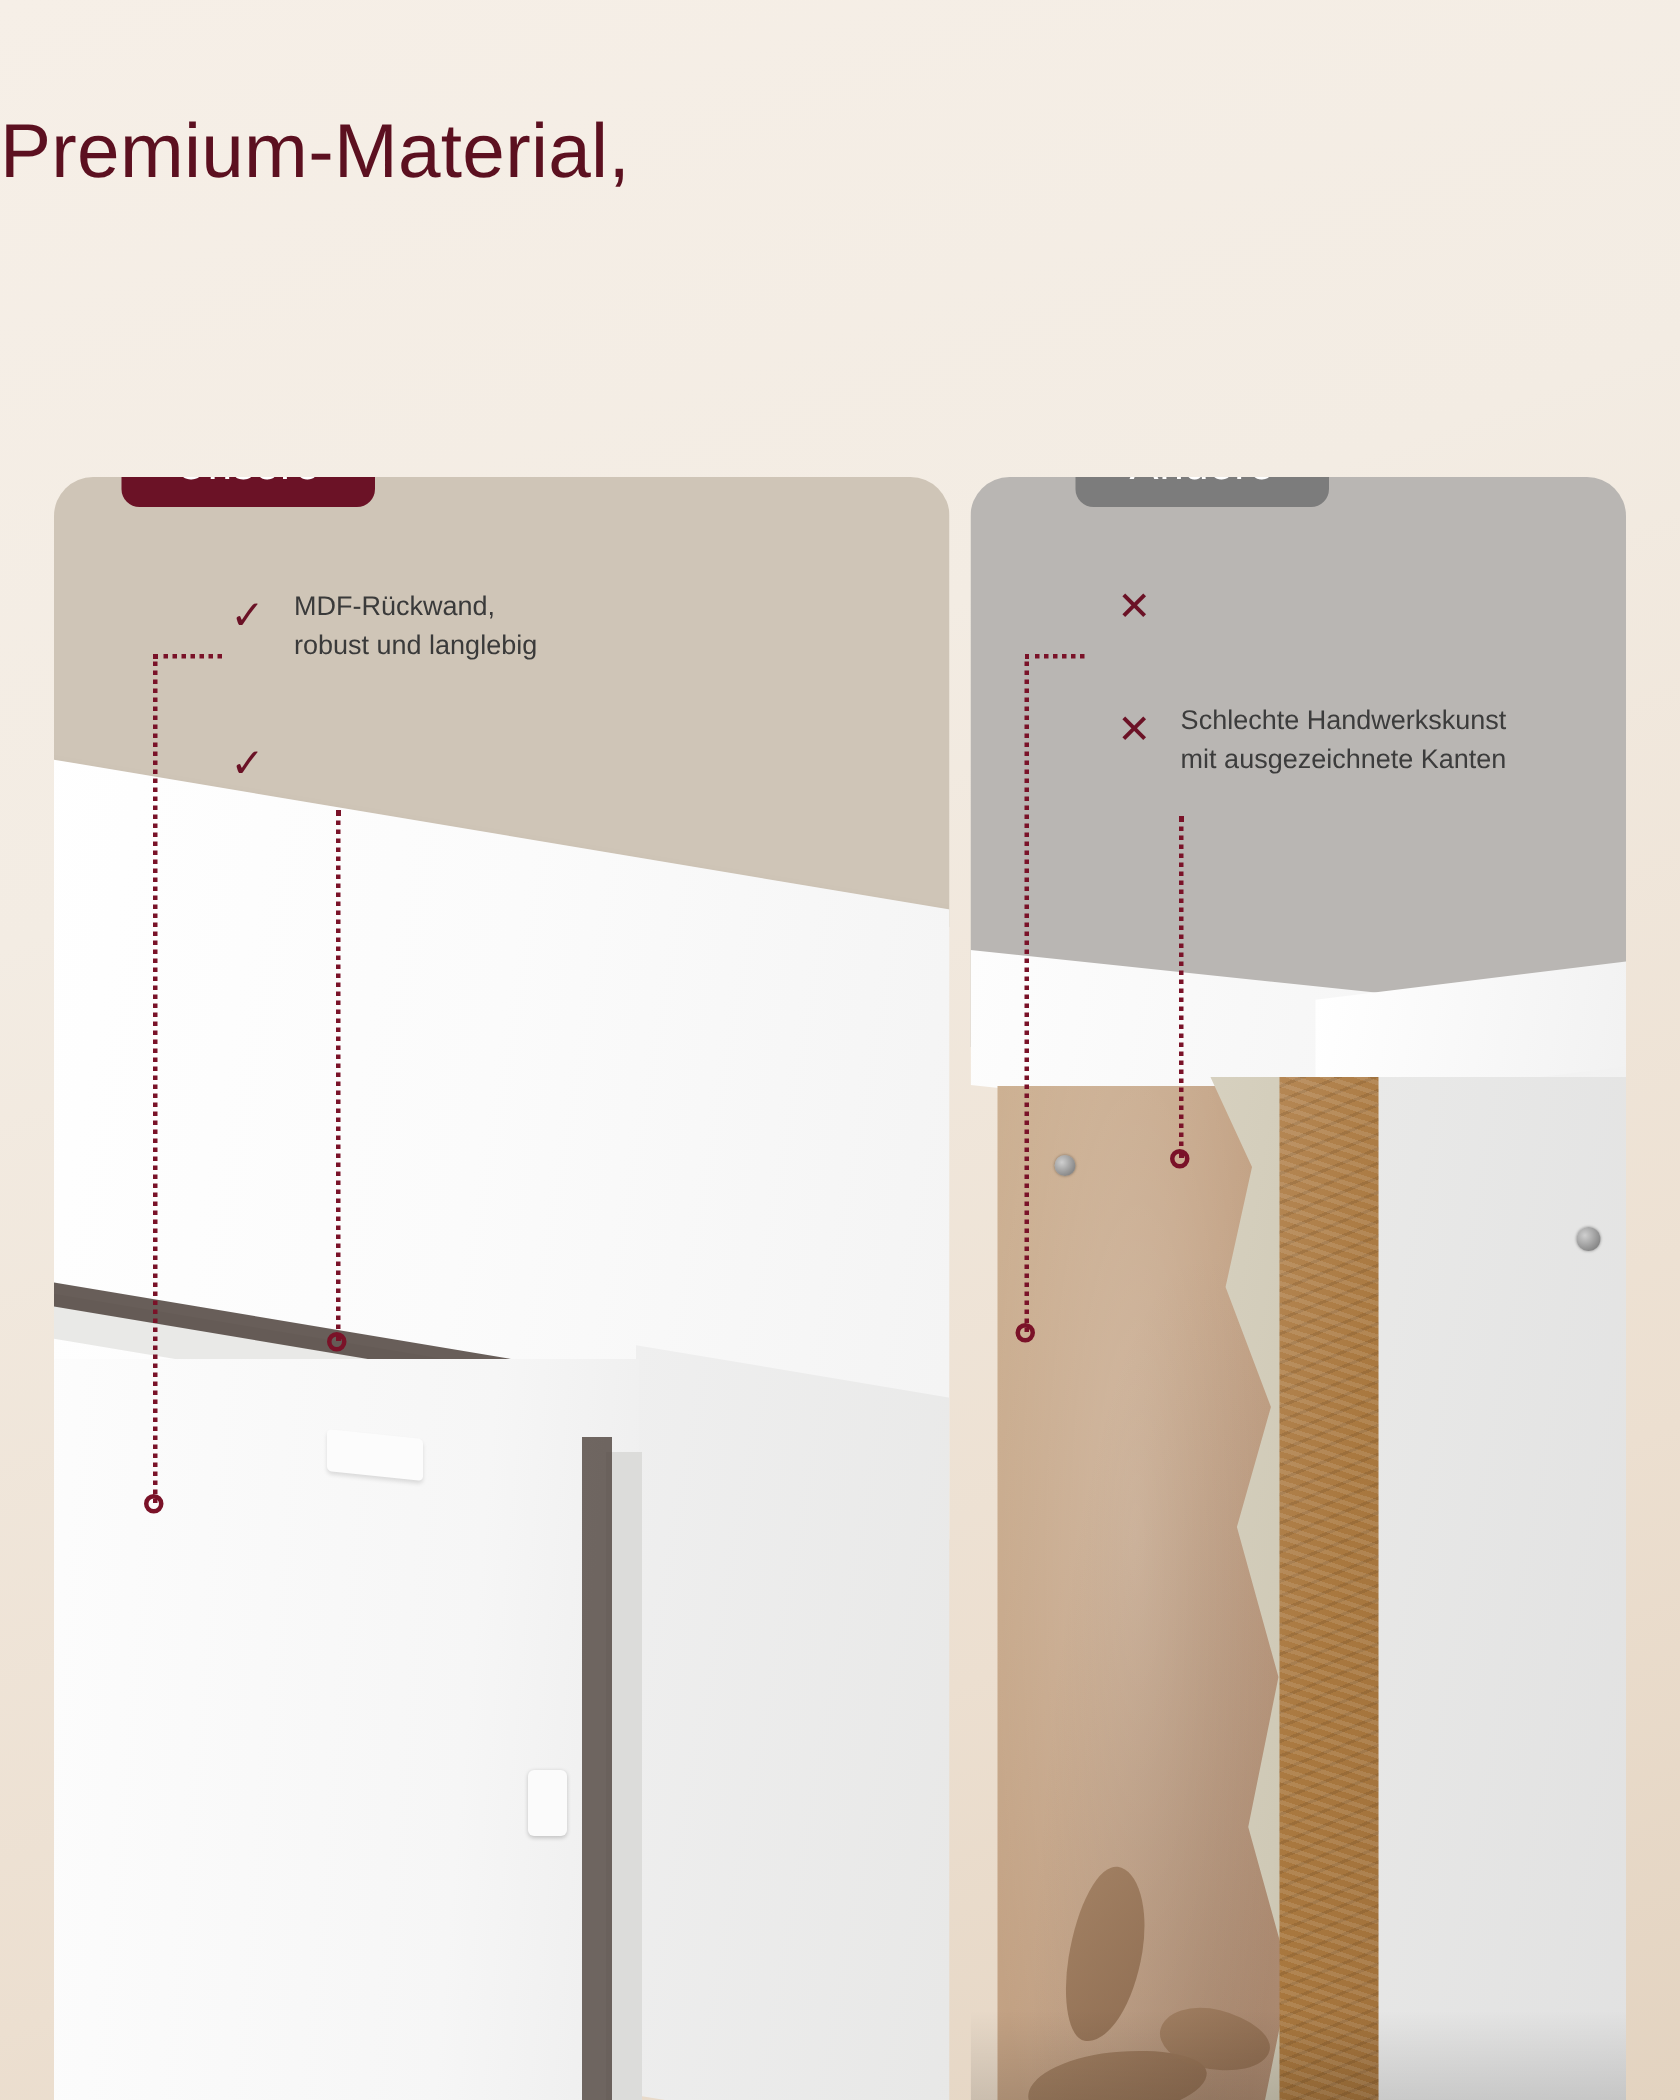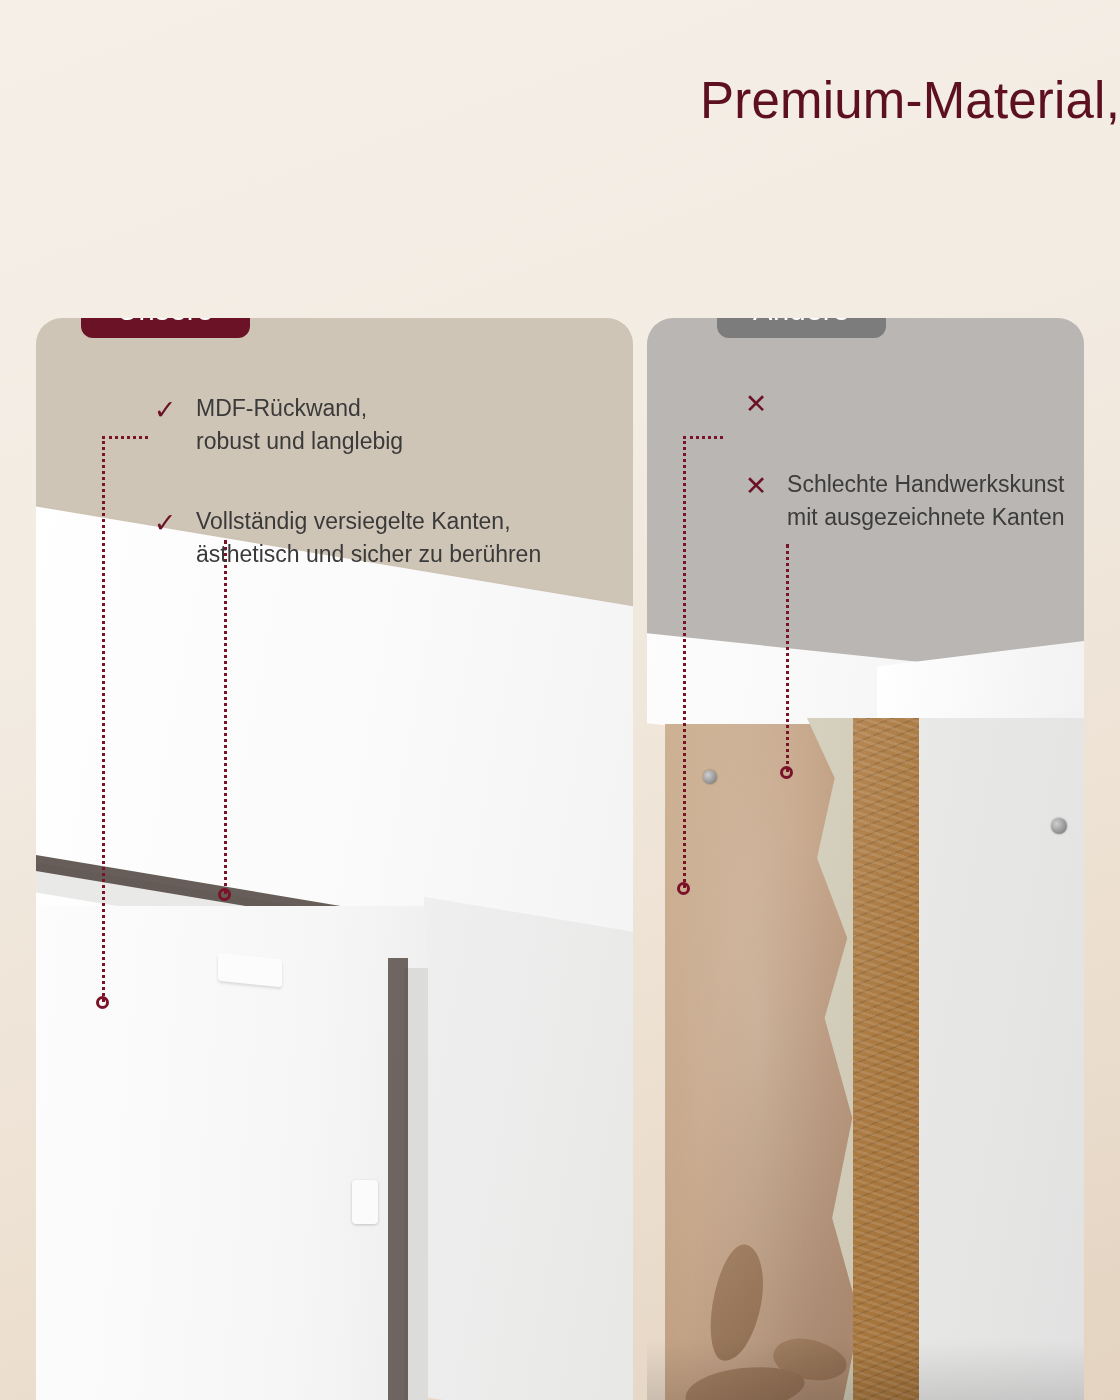--- a/index.html
+++ b/index.html
@@ -12,21 +12,21 @@
 
   body {
     font-family: "Liberation Sans", sans-serif;
     background: linear-gradient(160deg, #f6efe7 0%, #f3ece3 35%, #ecdfd0 75%, #e3d3c0 100%);
     position: relative;
   }
 
   
   .title-wrap {
     padding-top: 68px;
-    text-align: right;
+    text-align: left;
   }
   .title {
     color: #5c1020;
     font-size: 51px;
     line-height: 1.28;
     font-weight: 400;
     letter-spacing: 0.2px;
   }
 
   
@@ -90,21 +90,21 @@
   .mark {
     width: 34px;
     flex: 0 0 34px;
     font-size: 27px;
     line-height: 1.2;
     color: #6b1226;
     text-align: center;
     margin-top: 2px;
   }
   .feature-text {
-    font-size: 23px;
+    font-size: 18px;
     line-height: 1.42;
     color: #3a3a3a;
     padding-left: 14px;
     white-space: pre-line;
   }
   .features-right .feature-text { color: #3c3c3c; }
 
   
   .callout {
     position: absolute;
@@ -331,22 +331,20 @@
     </div>
 
     <div class="features features-left">
       <div class="feature">
         <div class="mark">✓</div>
         <div class="feature-text">MDF-Rückwand,
 robust und langlebig</div>
       </div>
       <div class="feature">
         <div class="mark">✓</div>
-        <div class="feature-text">Vollständig versiegelte Kanten,
-ästhetisch und sicher zu berühren</div>
       </div>
     </div>
   </div>
 
   <div class="panel panel-right">
     <div class="bg-top-right"></div>
 
     <div class="photo-right">
       <div class="r-top-white"></div>
       <div class="r-shelf"></div>

